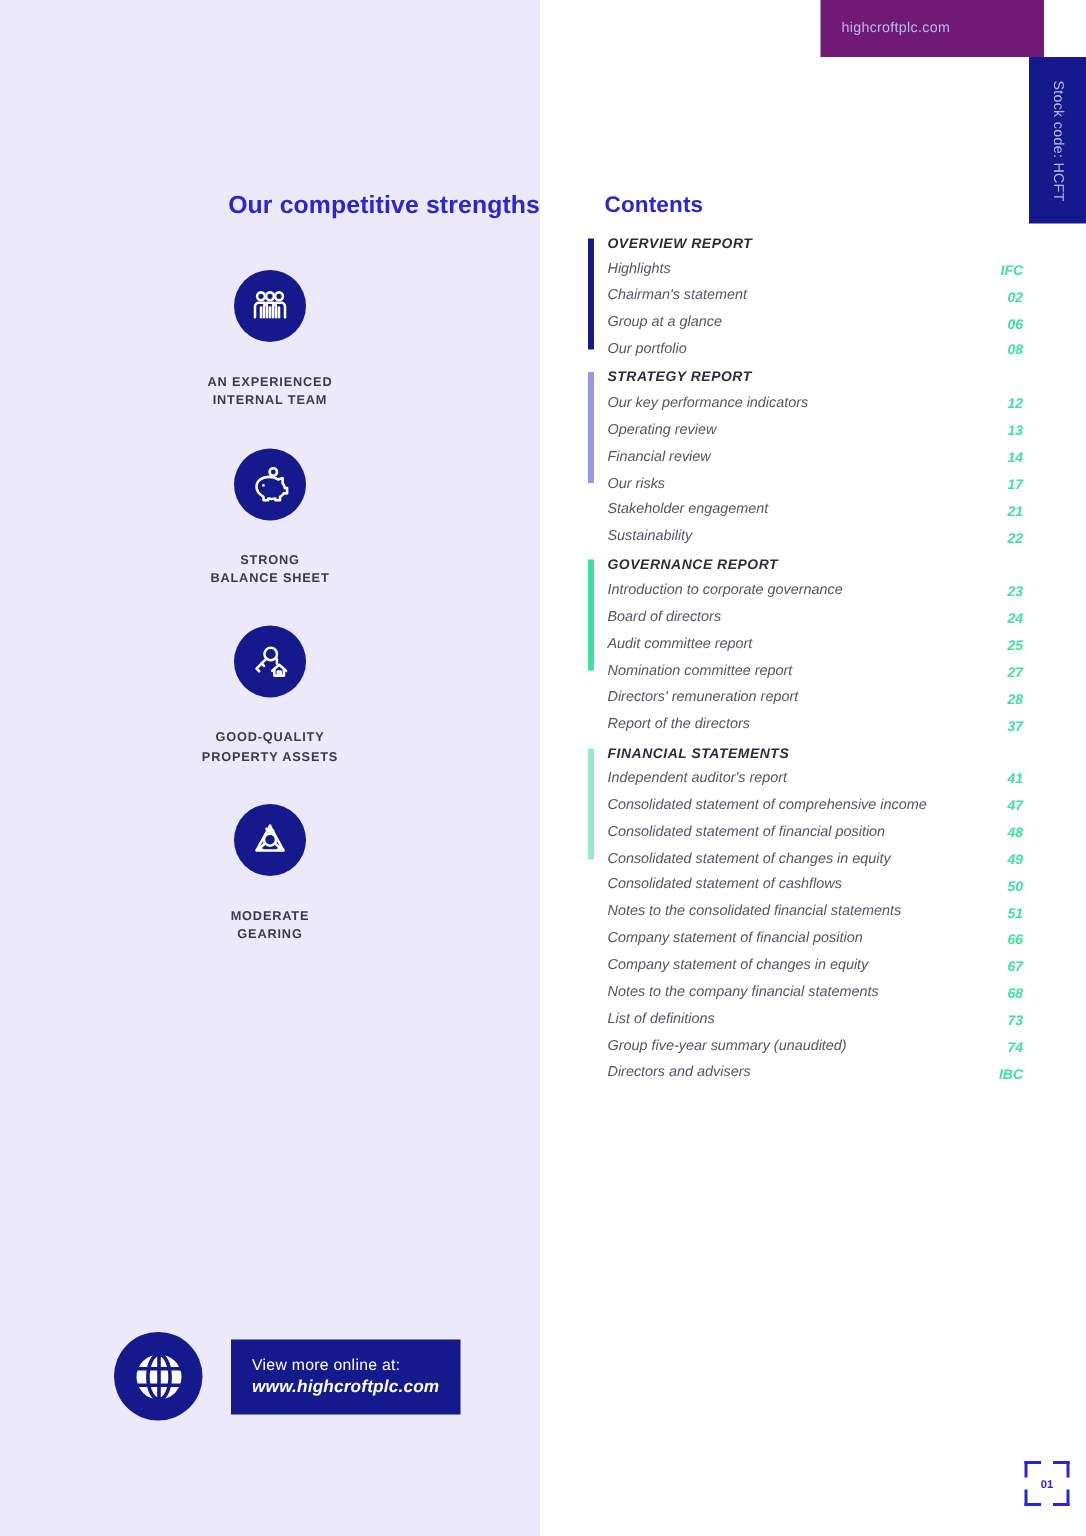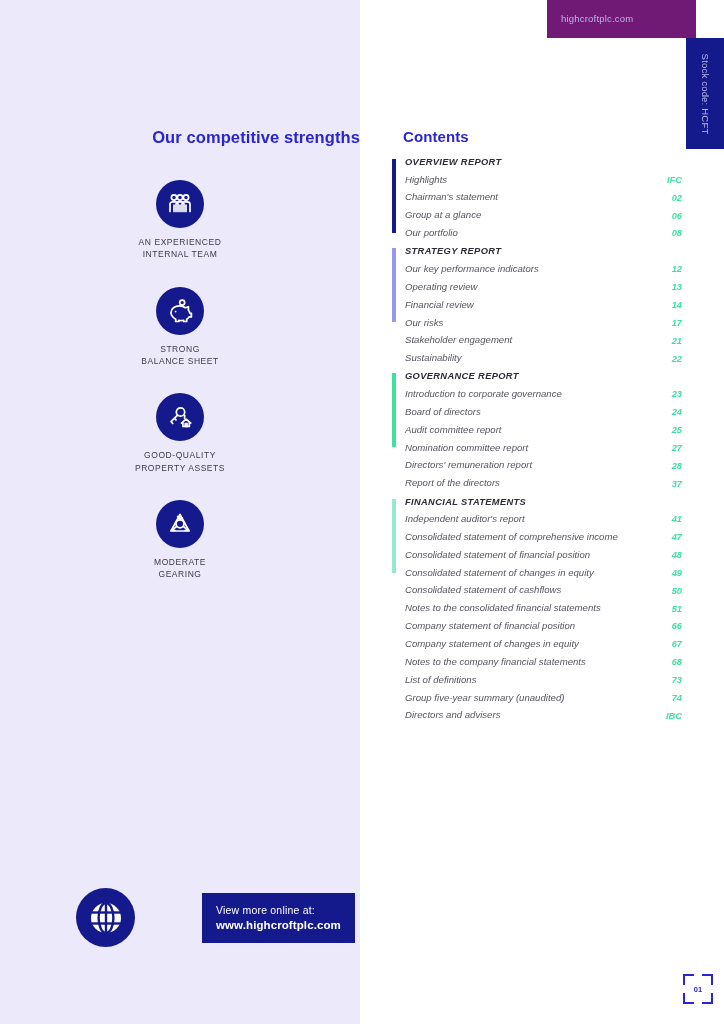--- a/index.html
+++ b/index.html
@@ -28,43 +28,43 @@
   .strength{
     width:360px;text-align:center;margin-bottom:26px;
   }
   .badge{
     width:48px;height:48px;border-radius:50%;
     background:#141a8c;display:inline-flex;
     align-items:center;justify-content:center;
   }
   .badge svg{display:block;}
   .strength-label{
-    margin-top:8px;
-    font-size:8.5px;font-weight:normal;color:#3a3a48;
+    margin-top:20px;
+    font-size:8.5px;font-weight:bold;color:#3a3a48;
     letter-spacing:0.55px;line-height:1.45;
     text-transform:uppercase;
   }
 
   
   .online-cta{
     position:absolute;left:76px;top:888px;
-    display:flex;align-items:center;gap:48px;
+    display:flex;align-items:center;
   }
   .globe-circle{
     width:59px;height:59px;border-radius:50%;
     background:#141a8c;flex:0 0 auto;
     display:flex;align-items:center;justify-content:center;
   }
   .cta-box{
     margin-left:19px;background:#141a8c;color:#ffffff;
     padding:11px 14px 12px 14px;
     min-width:120px;
   }
   .cta-line1{font-size:10.5px;font-weight:normal;letter-spacing:0.2px;}
-  .cta-line2{font-size:11.5px;font-weight:bold;letter-spacing:0.1px;margin-top:3px;}
+  .cta-line2{font-size:11.5px;font-weight:bold;letter-spacing:0.1px;margin-top:3px;font-style:italic;}
 
   
   .hdr-top{
     position:absolute;left:547px;top:0;width:149px;height:38px;
     background:#701a75;
   }
   .hdr-top span{
     position:absolute;left:14px;top:0;line-height:38px;
     font-size:9.5px;color:#b9b9e8;letter-spacing:0.2px;
   }

